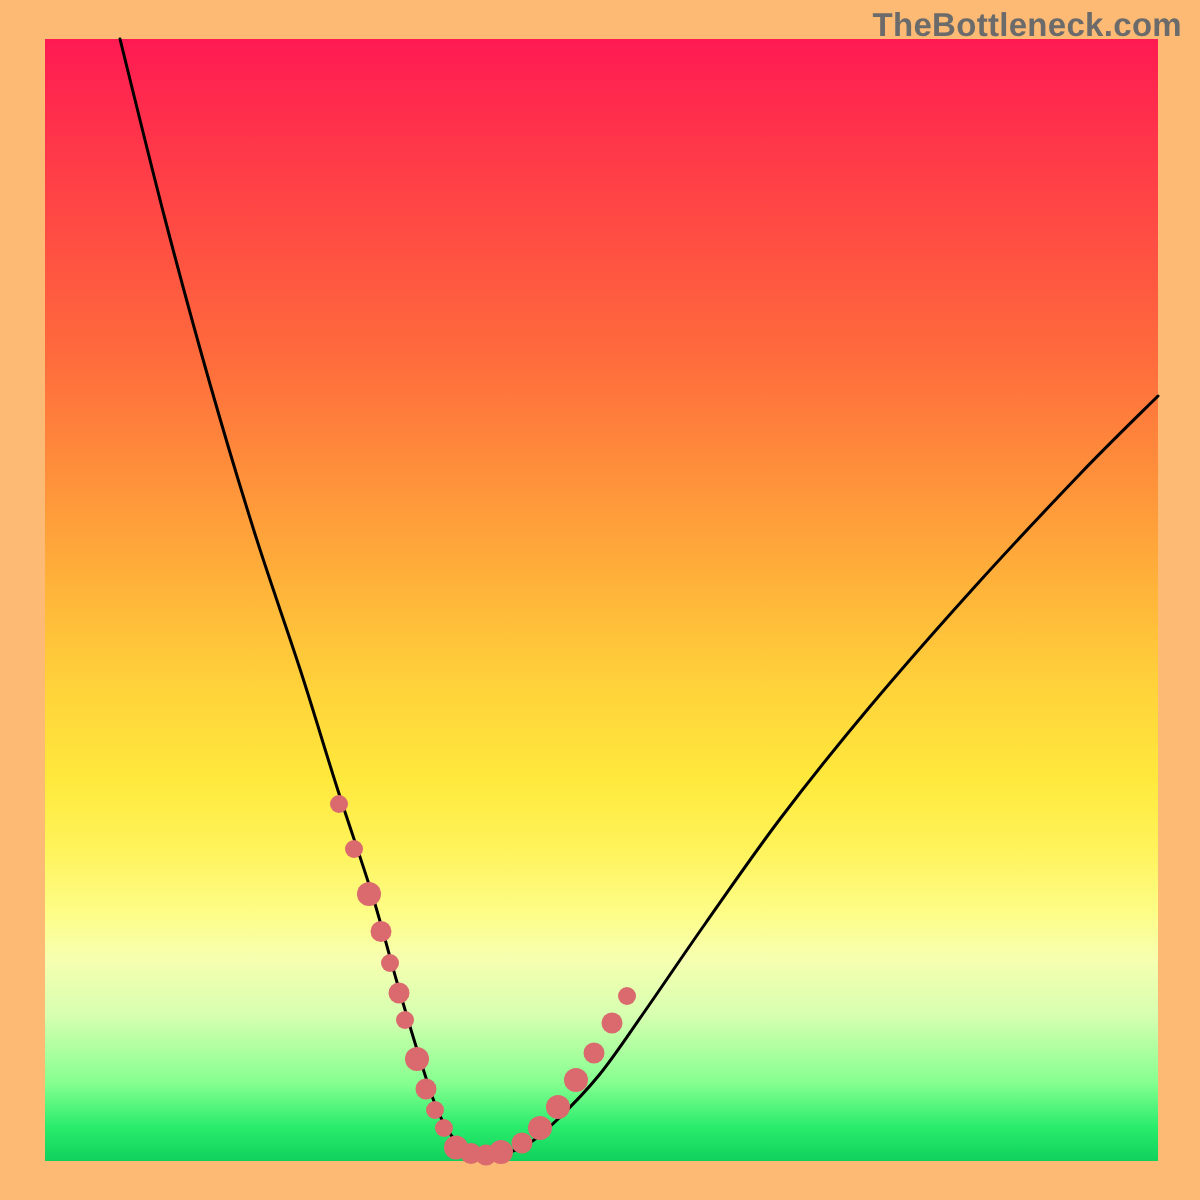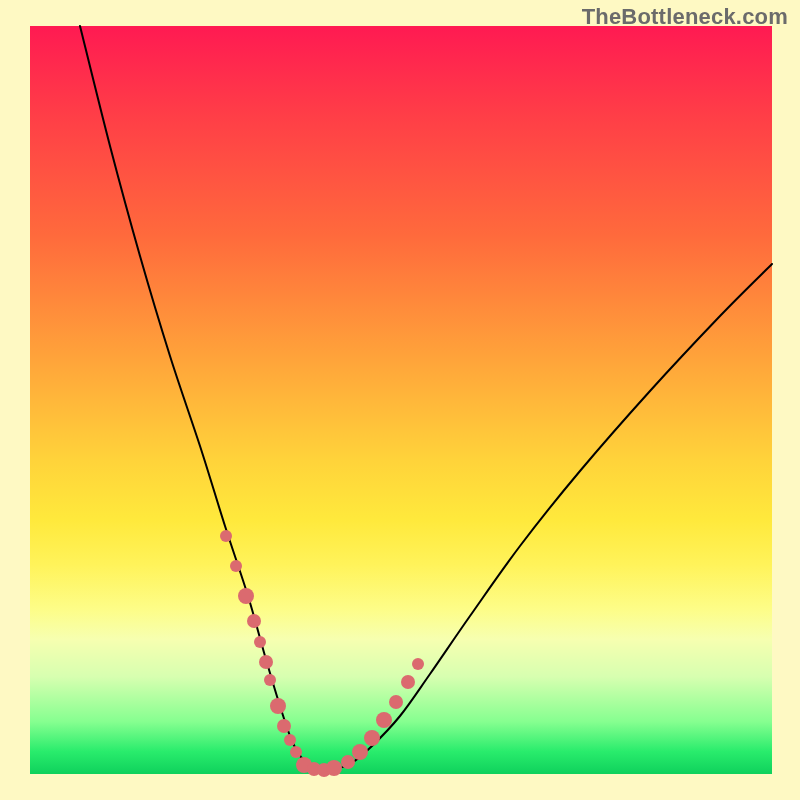--- a/index.html
+++ b/index.html
@@ -8,21 +8,21 @@
     width: 800px;
     height: 800px;
     background: #000;
     font-family: Arial, Helvetica, sans-serif;
     overflow: hidden;
   }
   .frame {
     position: relative;
     width: 800px;
     height: 800px;
-    background: #fef9c3;
+    background: #fdba74;
   }
   .watermark {
     position: absolute;
     top: 4px;
     right: 12px;
     color: #6b6b6b;
     font-size: 22px;
     font-weight: 600;
     letter-spacing: 0.2px;
     z-index: 5;

